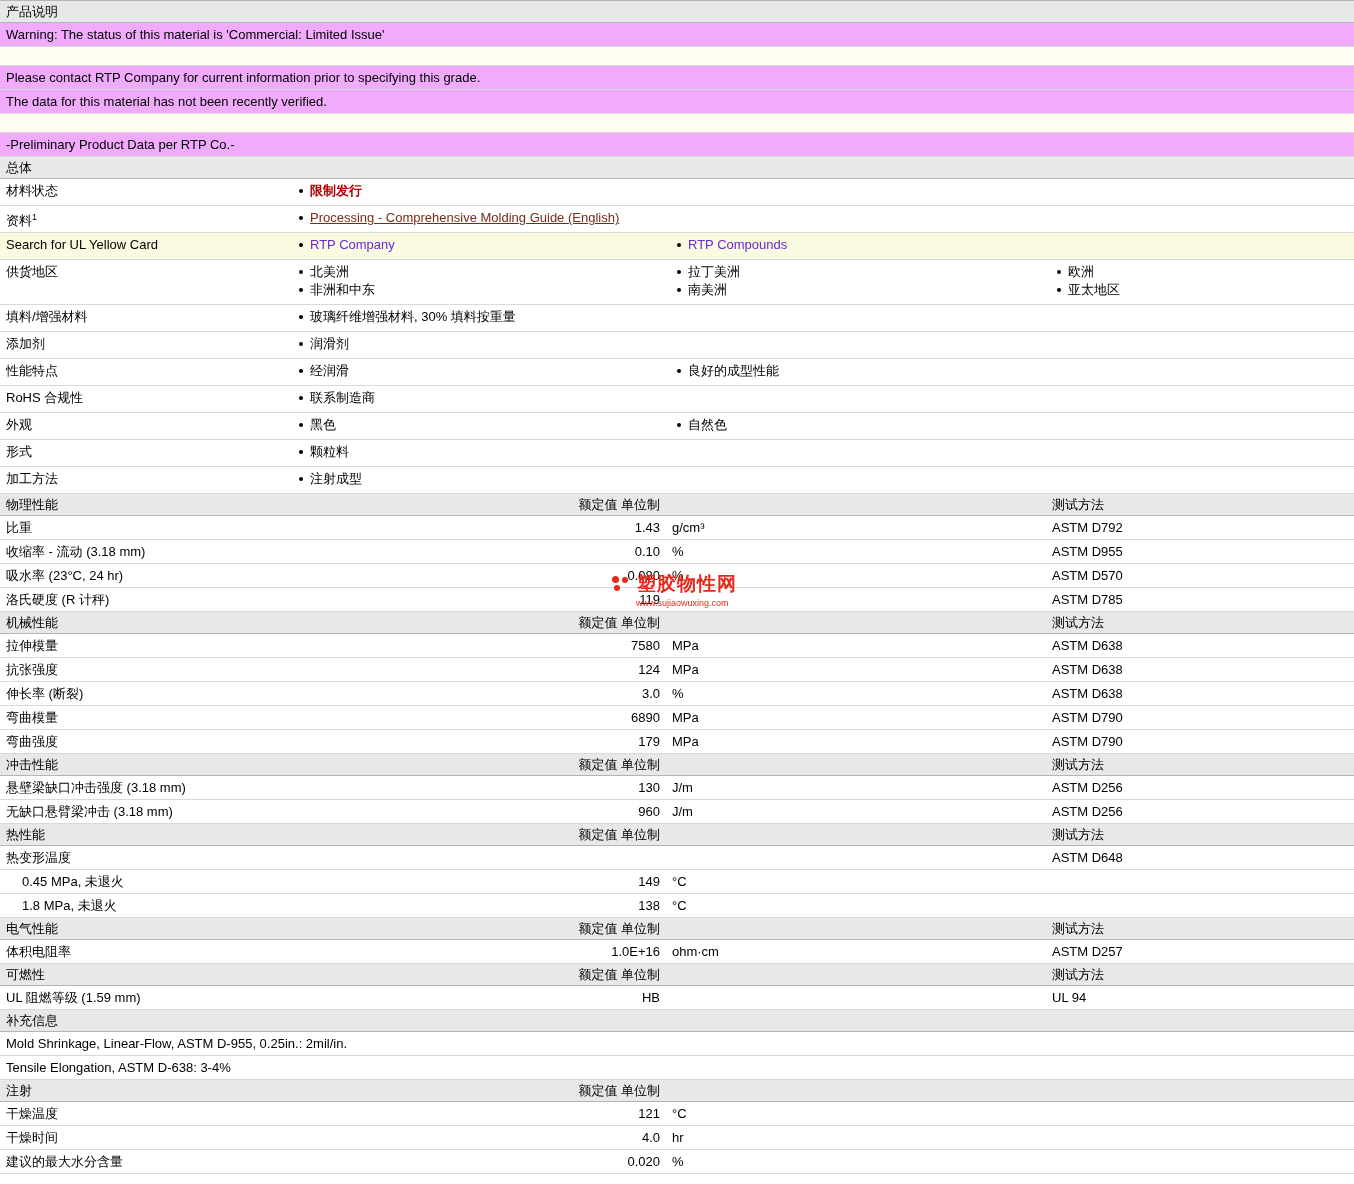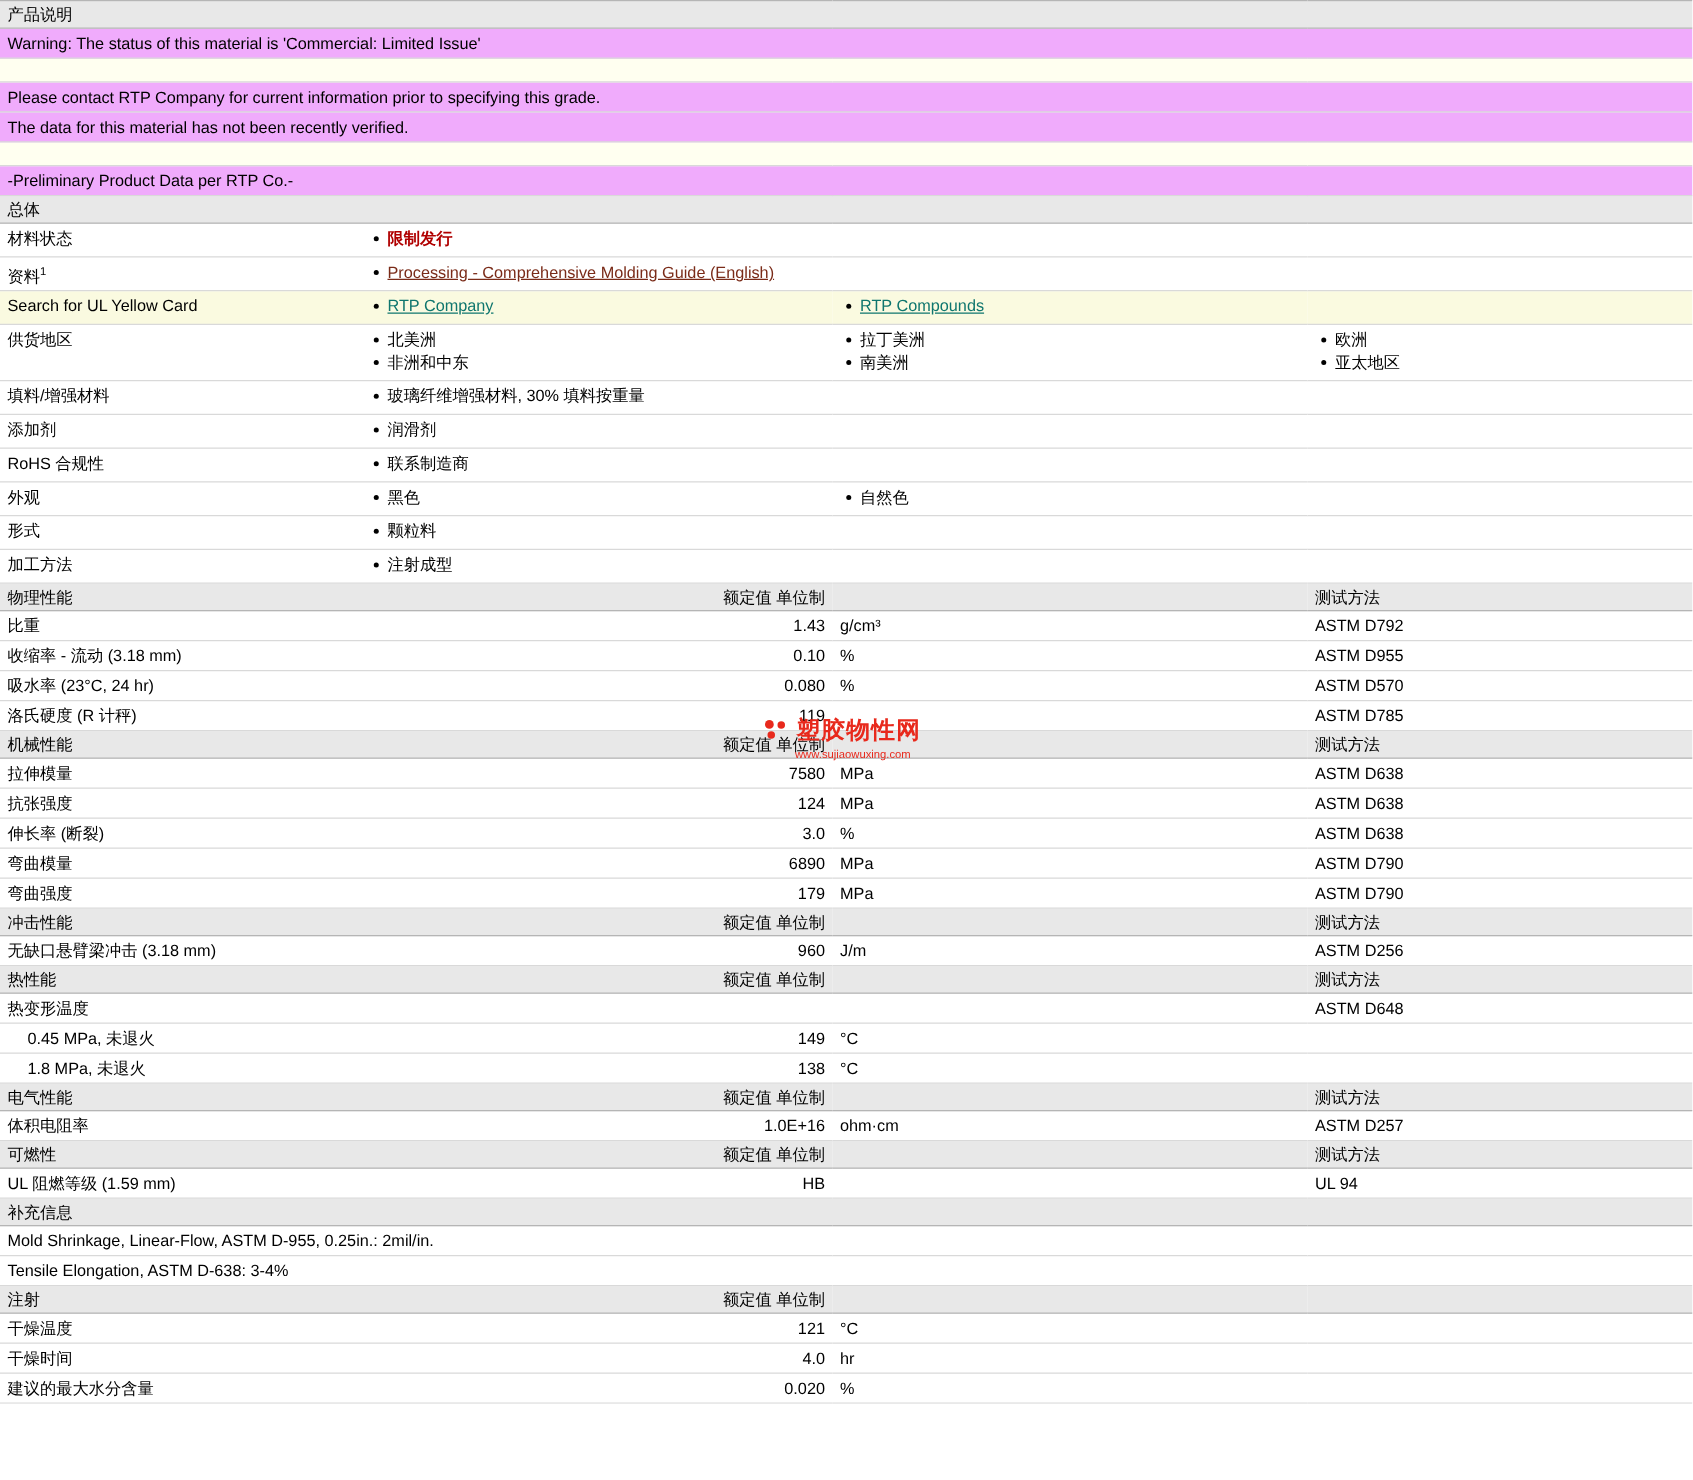--- a/index.html
+++ b/index.html
@@ -40,21 +40,21 @@
   ul.bl{margin:0;padding:0 0 0 16px;list-style:none;}
   ul.bl li{position:relative;padding-left:0;line-height:16px;margin:0 0 2px 0;}
   ul.bl li:before{
     content:"";
     position:absolute;
     left:-11px;top:6px;
     width:4px;height:4px;border-radius:50%;
     background:#000;
   }
   .link{color:#7a2b18;text-decoration:underline;cursor:pointer;}
-  .link2{color:#0f766e;text-decoration:underline;cursor:pointer;}
+  .link2{color:#6d28d9;cursor:pointer;}
   .redb{color:#b00000;font-weight:bold;}
   .indent{padding-left:22px !important;}
   .sup{font-size:9px;vertical-align:super;}
   td.numcell{text-align:right;white-space:nowrap;}
   td.unitcell{text-align:left;white-space:nowrap;}
   
   .wm{
     position:absolute;
     left:612px;top:571px;
     width:150px;
@@ -178,20 +178,33 @@
 
       <tr>
         <td>添加剂</td>
         <td colspan="3">
           <ul class="bl">
               <li>润滑剂</li>
             </ul>
         </td>
       </tr>
 
+      <tr>
+        <td>性能特点</td>
+        <td>
+          <ul class="bl">
+              <li>经润滑</li>
+            </ul>
+        </td>
+        <td colspan="2">
+          <ul class="bl">
+              <li>良好的成型性能</li>
+            </ul>
+        </td>
+      </tr>
 
       <tr>
         <td>RoHS 合规性</td>
         <td colspan="3">
           <ul class="bl">
               <li>联系制造商</li>
             </ul>
         </td>
       </tr>
 
@@ -294,20 +307,26 @@
         <td class="numcell">179</td>
         <td class="unitcell">MPa</td>
         <td>ASTM D790</td>
       </tr>
 
       <tr class="section">
         <td>冲击性能</td>
         <td class="numcell">额定值  单位制</td>
         <td></td>
         <td>测试方法</td>
+      </tr>
+      <tr>
+        <td>悬壁梁缺口冲击强度  (3.18 mm)</td>
+        <td class="numcell">130</td>
+        <td class="unitcell">J/m</td>
+        <td>ASTM D256</td>
       </tr>
       <tr>
         <td>无缺口悬臂梁冲击  (3.18 mm)</td>
         <td class="numcell">960</td>
         <td class="unitcell">J/m</td>
         <td>ASTM D256</td>
       </tr>
 
       <tr class="section">
         <td>热性能</td>

